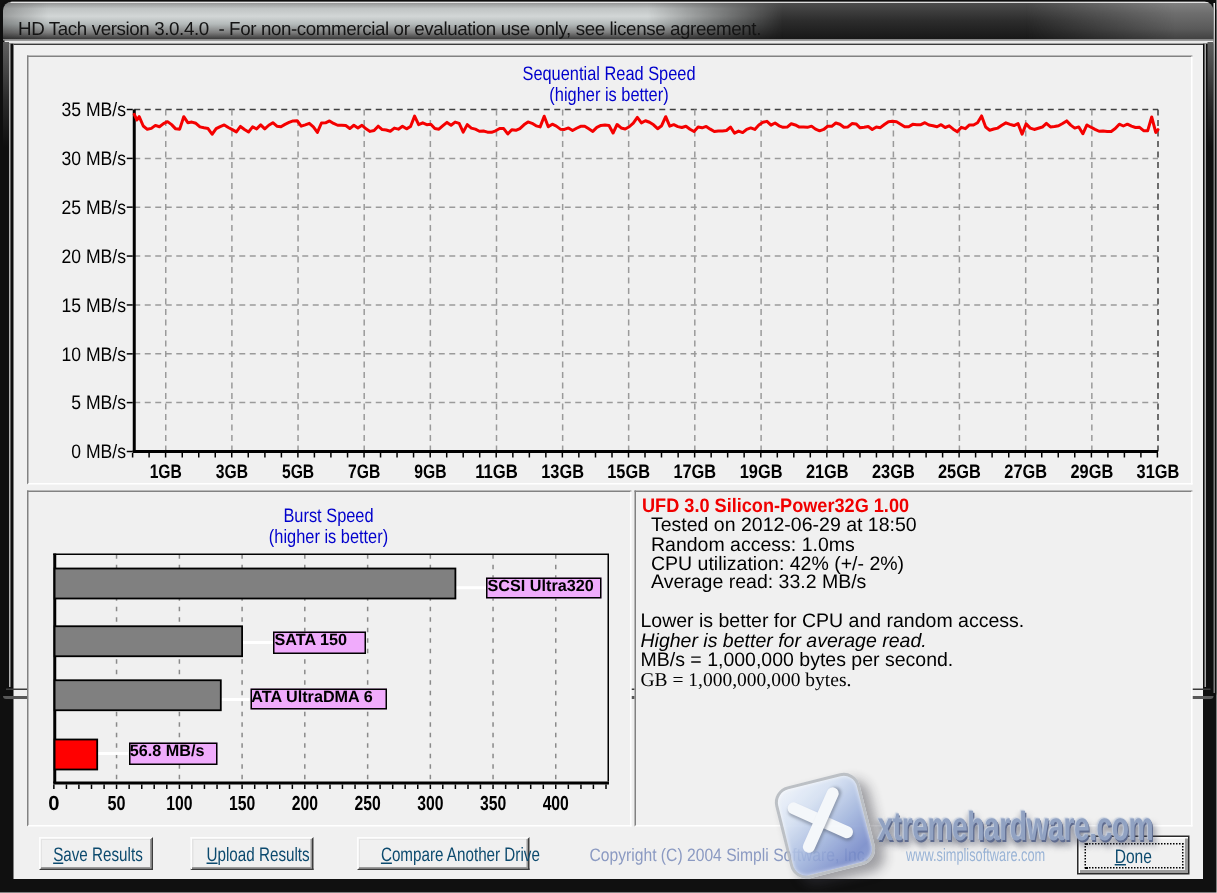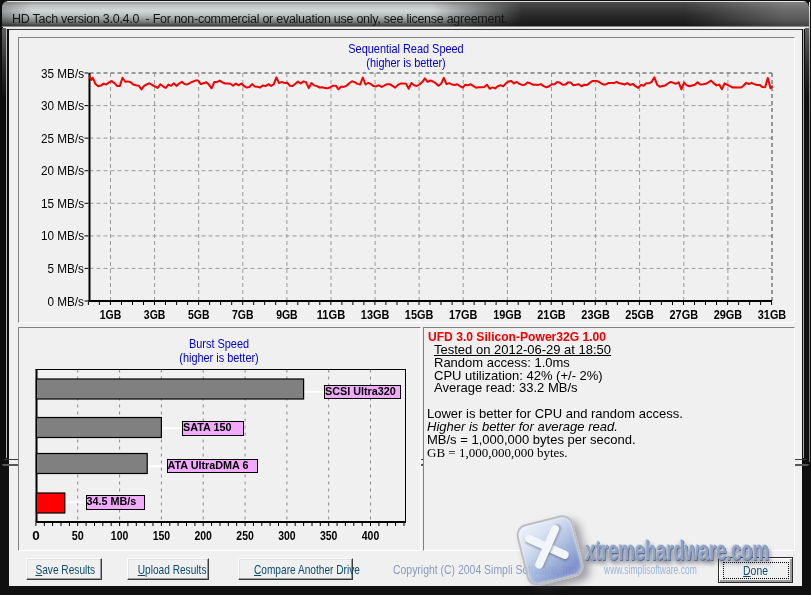--- a/index.html
+++ b/index.html
@@ -273,24 +273,24 @@
       <text x="203.2" y="540" text-anchor="middle" font-size="13.5" font-weight="bold" textLength="17.5" lengthAdjust="spacingAndGlyphs">200</text>
       <text x="245.1" y="540" text-anchor="middle" font-size="13.5" font-weight="bold" textLength="17.5" lengthAdjust="spacingAndGlyphs">250</text>
       <text x="286.9" y="540" text-anchor="middle" font-size="13.5" font-weight="bold" textLength="17.5" lengthAdjust="spacingAndGlyphs">300</text>
       <text x="328.7" y="540" text-anchor="middle" font-size="13.5" font-weight="bold" textLength="17.5" lengthAdjust="spacingAndGlyphs">350</text>
       <text x="370.5" y="540" text-anchor="middle" font-size="13.5" font-weight="bold" textLength="17.5" lengthAdjust="spacingAndGlyphs">400</text>
 </svg>
 
   <div class="ylabel" style="left:324px;top:384.5px;width:77px;height:14.5px;line-height:11.5px;">SCSI Ultra320</div>
   <div class="ylabel" style="left:182px;top:421px;width:62px;height:14.5px;line-height:11.5px;">SATA 150</div>
   <div class="ylabel" style="left:166.5px;top:459px;width:91.5px;height:14px;line-height:11px;">ATA UltraDMA 6</div>
-  <div class="ylabel" style="left:85.5px;top:495px;width:59.5px;height:14.5px;line-height:11.5px;">34.5 MB/s</div>
+  <div class="ylabel" style="left:85.5px;top:495px;width:59.5px;height:14.5px;line-height:11.5px;">56.8 MB/s</div>
 
   <div class="inf" style="left:427.5px;top:328.5px;font-weight:bold;color:#f00000;font-size:13px;transform:scaleX(0.93);transform-origin:left top;">UFD 3.0 Silicon-Power32G 1.00</div>
-  <div class="inf" style="left:434px;top:342px;text-decoration:underline;">Tested on 2012-06-29 at 18:50</div>
+  <div class="inf" style="left:434px;top:342px;">Tested on 2012-06-29 at 18:50</div>
   <div class="inf" style="left:434px;top:354.8px;">Random access: 1.0ms</div>
   <div class="inf" style="left:434px;top:367.6px;">CPU utilization: 42% (+/- 2%)</div>
   <div class="inf" style="left:434px;top:380.4px;">Average read: 33.2 MB/s</div>
   <div class="inf" style="left:427px;top:406px;">Lower is better for CPU and random access.</div>
   <div class="inf" style="left:427px;top:418.9px;font-style:italic;">Higher is better for average read.</div>
   <div class="inf" style="left:427px;top:431.8px;">MB/s = 1,000,000 bytes per second.</div>
   <div class="inf" style="left:427px;top:444.7px;font-family:Liberation Serif, serif;">GB = 1,000,000,000 bytes.</div>
 
   <div class="btn" style="left:26px;top:558px;width:76px;"><span><u>S</u>ave Results</span></div>
   <div class="btn" style="left:126.5px;top:558px;width:82.5px;"><span><u>U</u>pload Results</span></div>

